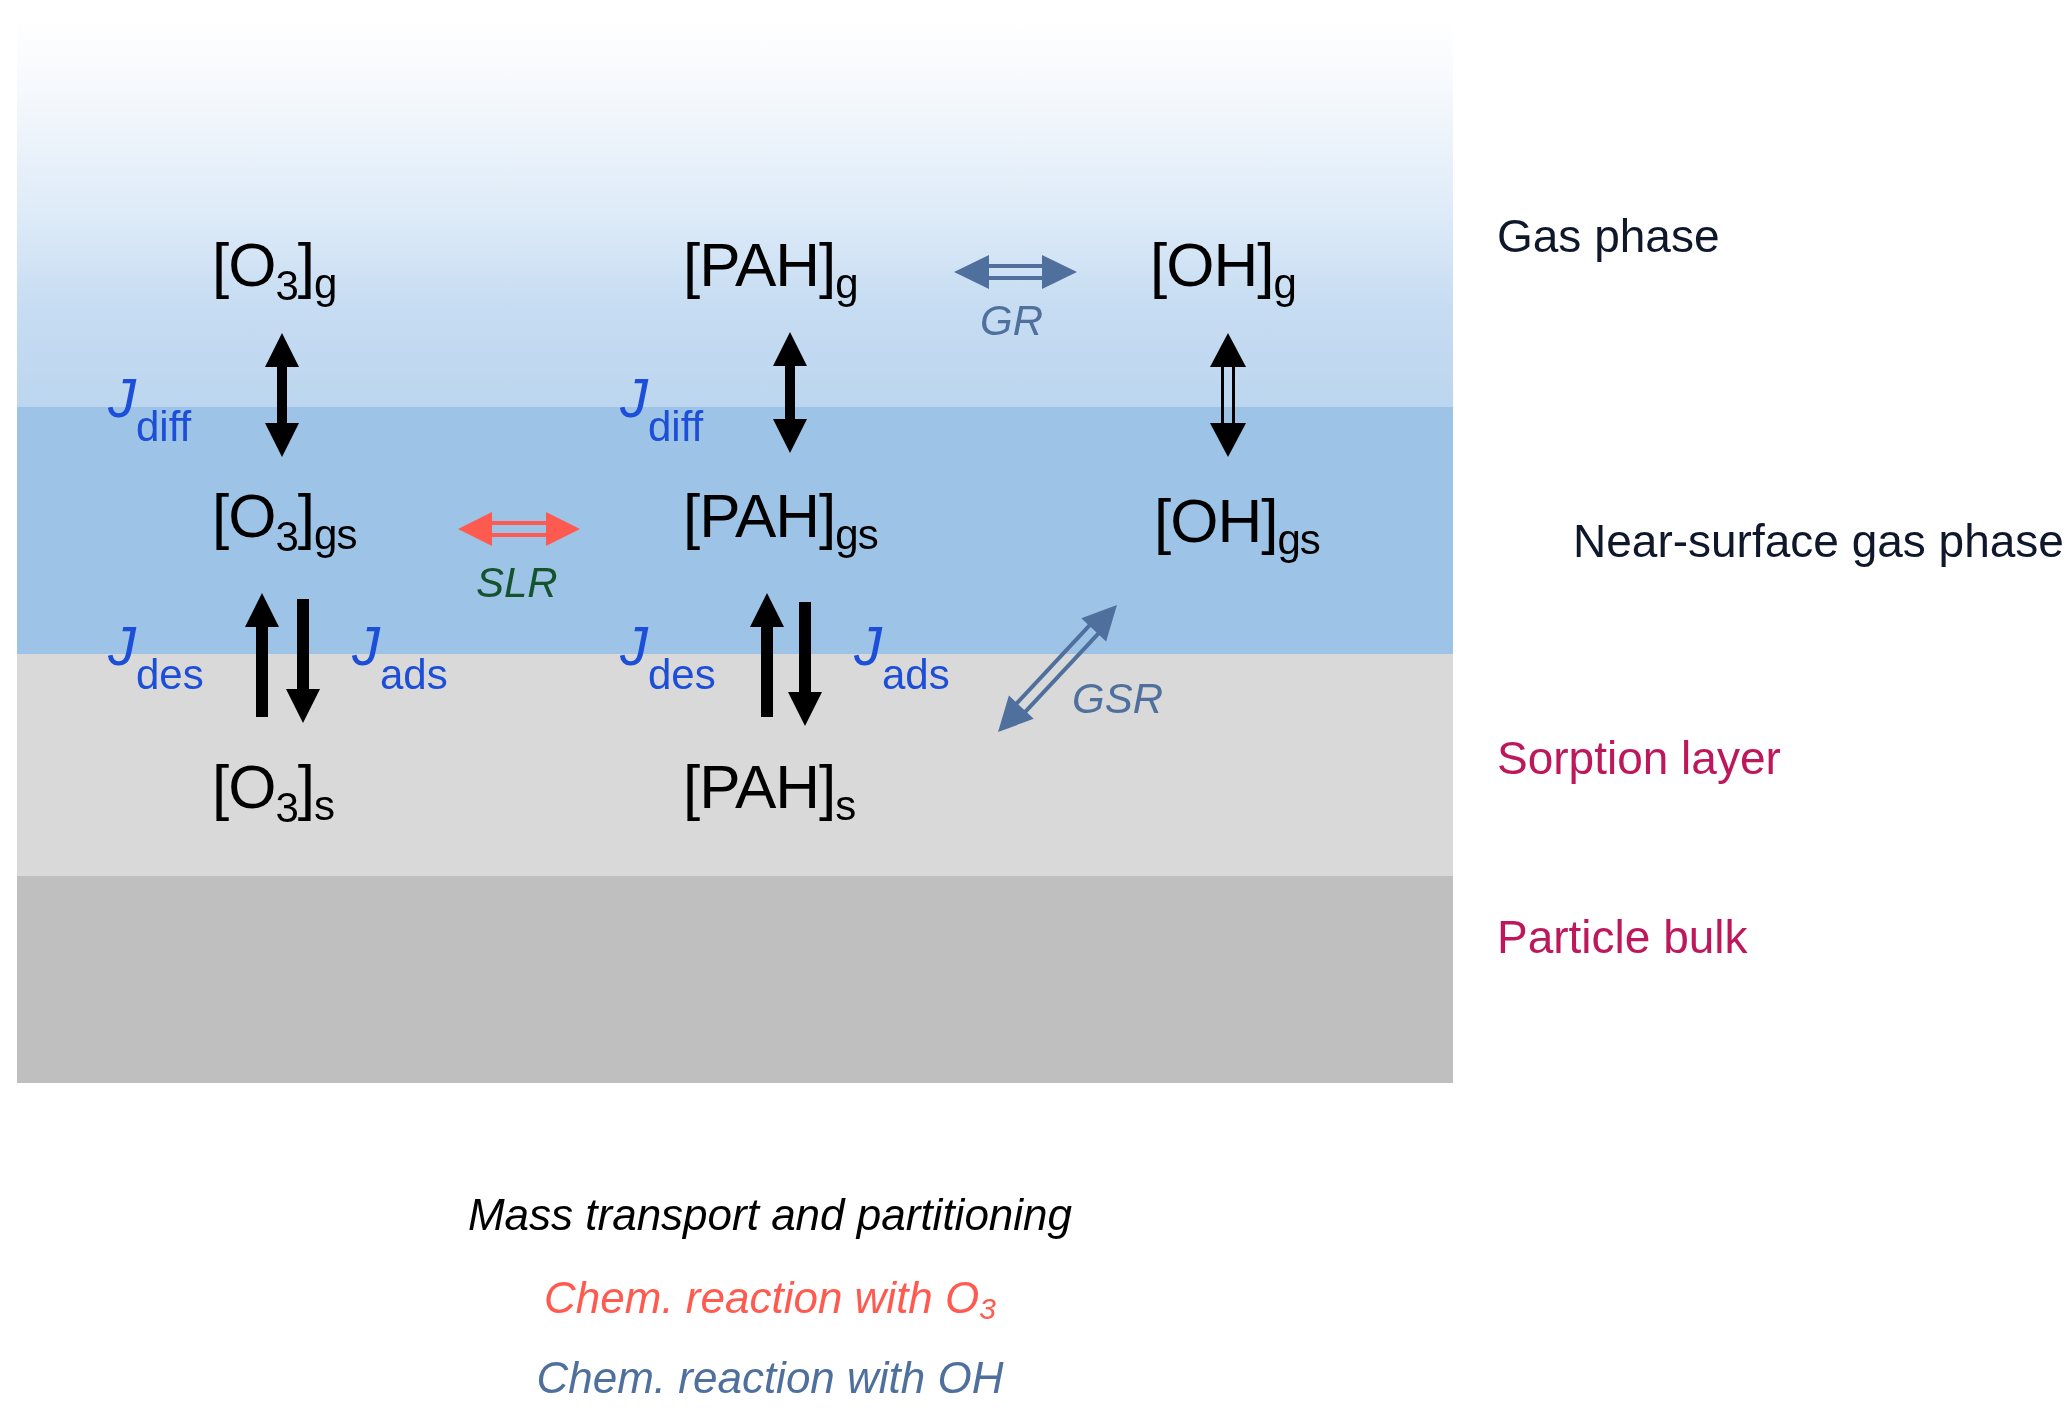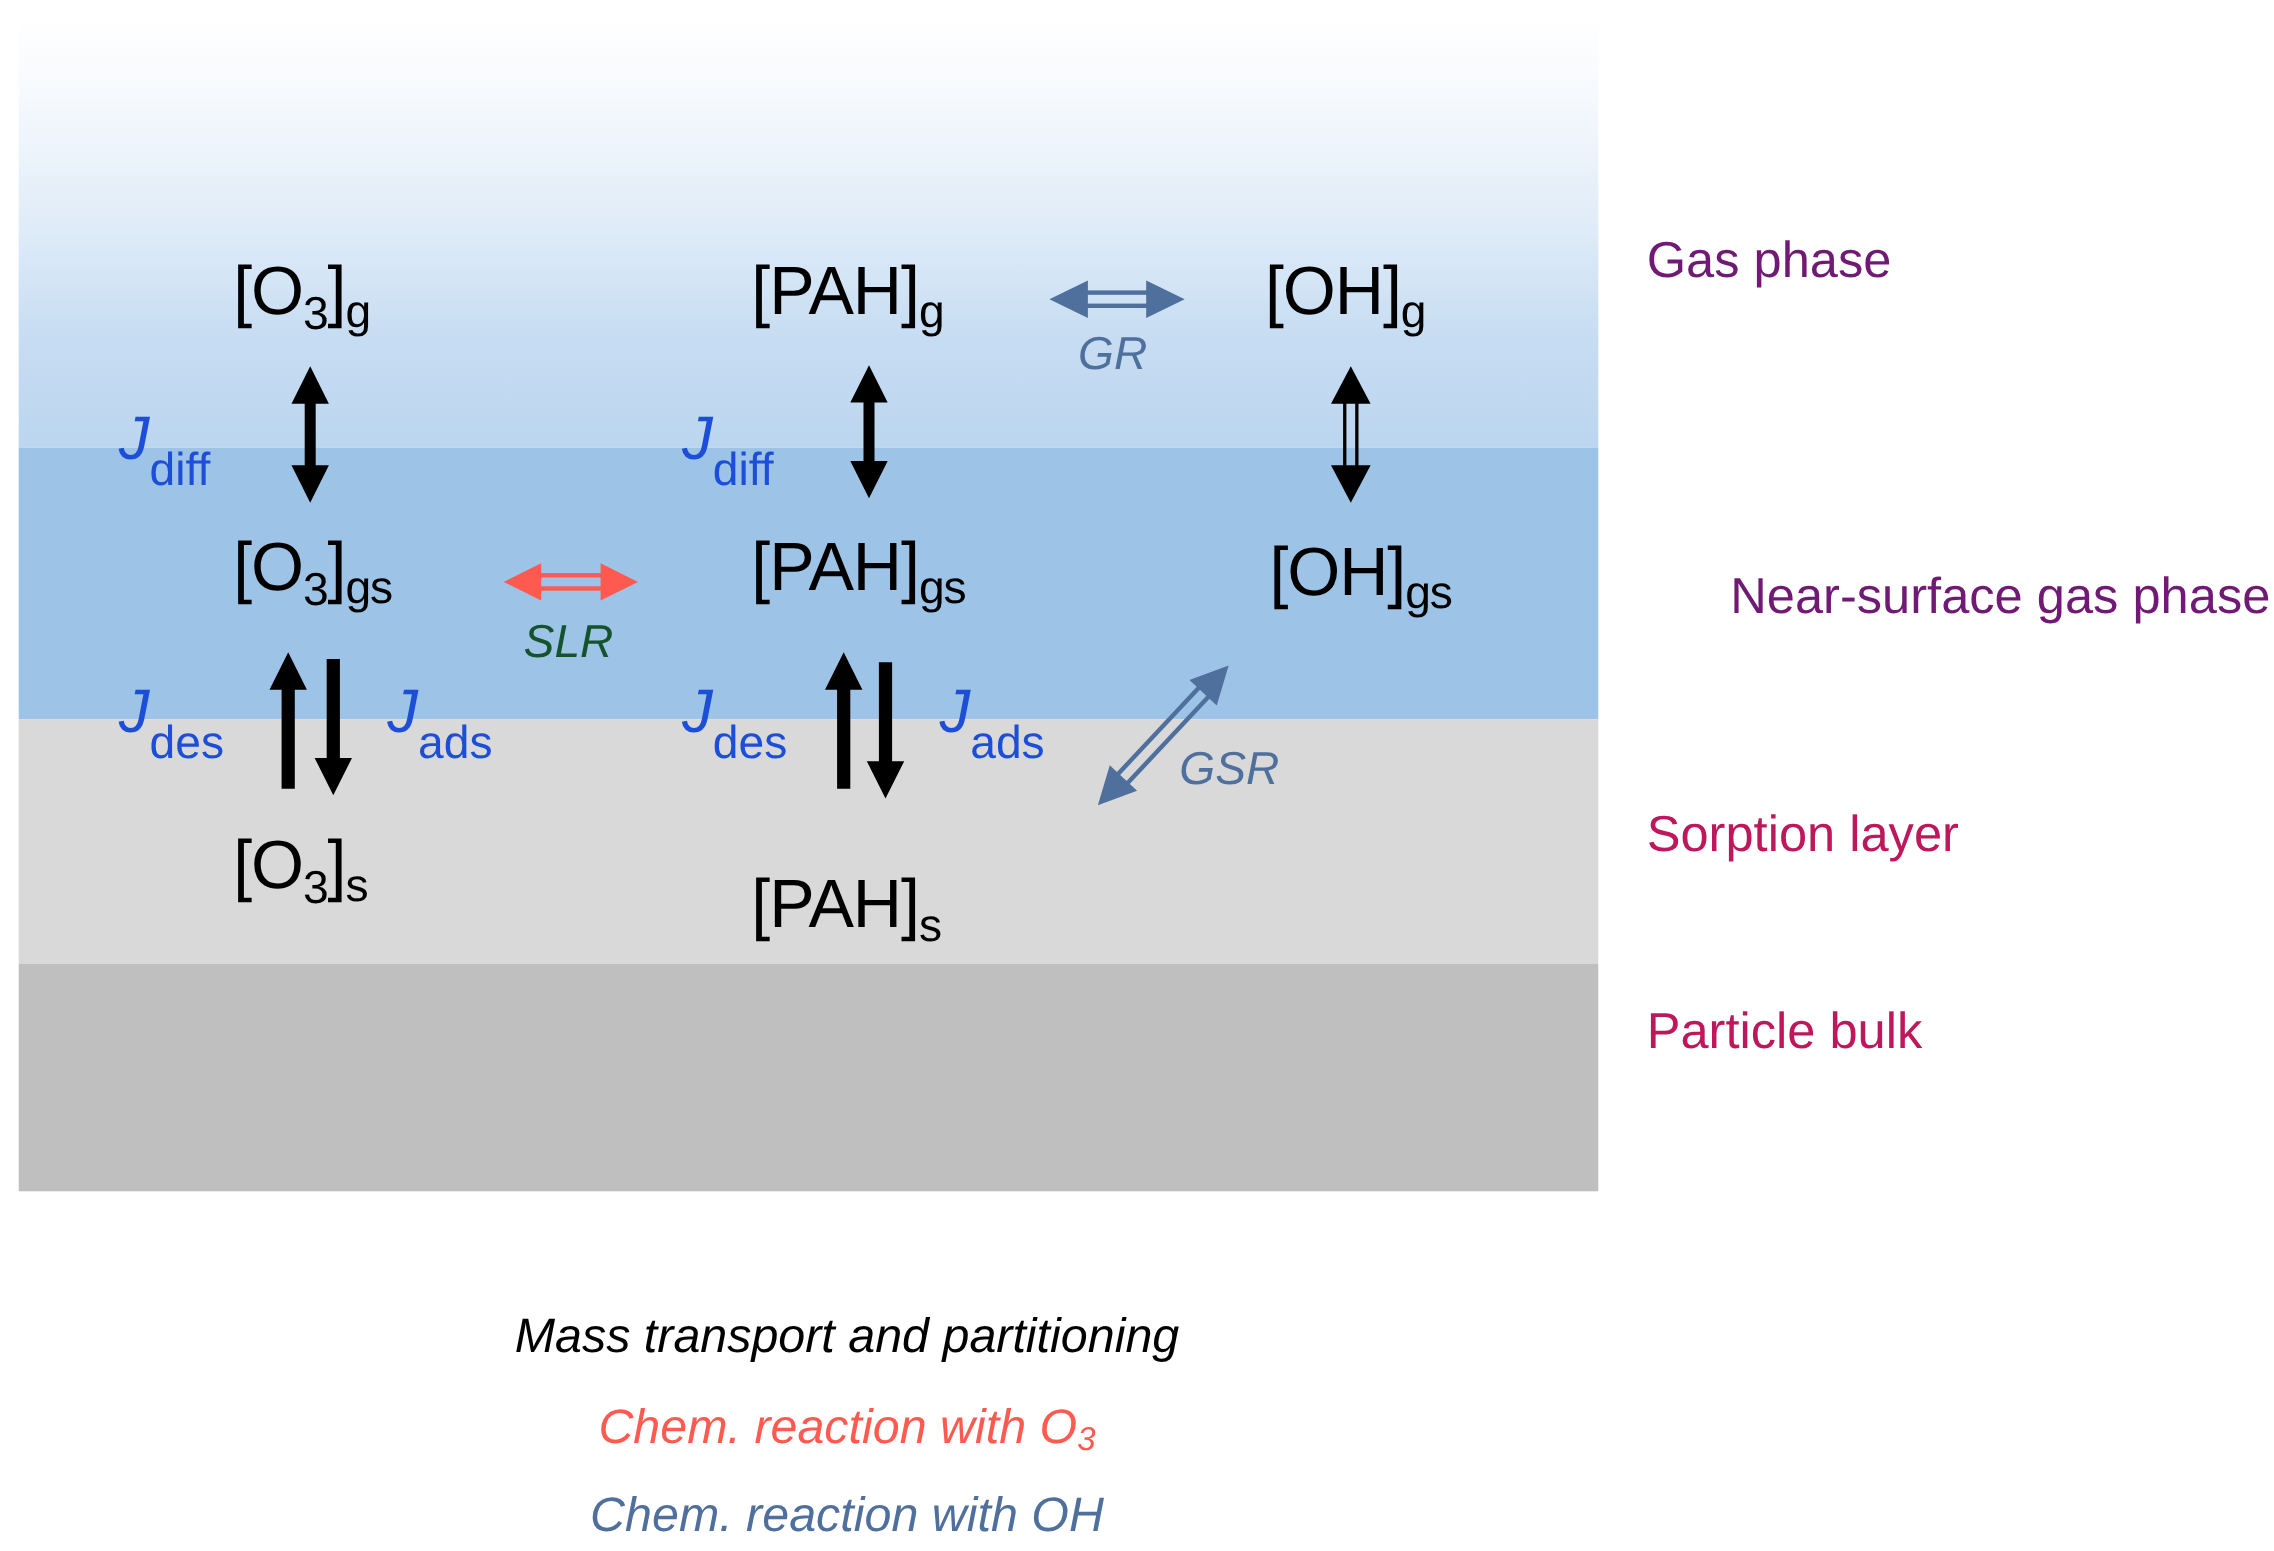--- a/index.html
+++ b/index.html
@@ -18,21 +18,21 @@
 
   .jlabel { position:absolute; color:#1d4ed8; font-size:56px; line-height:1; white-space:nowrap;text-align:center; }
   .jlabel .J { font-style:italic; }
   .jlabel .jsub { font-size:42px; position:relative; top:24px; }
 
   .rxn { position:absolute; font-style:italic; font-size:42px; line-height:1; white-space:nowrap; }
   .rxn-o3 { color:#14532d; }
   .rxn-oh { color:#4f6f9c; }
 
   .phase { position:absolute; font-size:46px; line-height:1; white-space:nowrap; }
-  .phase-blue { color:#701a75; }
+  .phase-blue { color:#0f172a; }
   .phase-gray { color:#be185d; }
 
   .legend { position:absolute; font-style:italic; font-size:44px; line-height:1; white-space:nowrap; left:0; width:1540px; text-align:center; }
   .legend sub { font-size:30px; position:relative; top:6px; vertical-align:baseline; }
   .leg-mass { color:#000; top:1193px; }
   .leg-o3 { color:#ff5a4f; top:1276px; }
   .leg-oh { color:#4f6f9c; top:1356px; }
 
   svg.arrows { position:absolute; left:0; top:0; width:2067px; height:1410px; pointer-events:none; }
 </style>
@@ -45,21 +45,21 @@
   <div class="layer layer-sorp"></div>
   <div class="layer layer-bulk"></div>
 </div>
 
 <div class="species" style="left:212px; top:234px;"><span>[O</span><span class="sub3">3</span><span>]</span><sub>g</sub></div>
 <div class="species" style="left:212px; top:485px;"><span>[O</span><span class="sub3">3</span><span>]</span><sub>gs</sub></div>
 <div class="species" style="left:212px; top:756px;"><span>[O</span><span class="sub3">3</span><span>]</span><sub>s</sub></div>
 
 <div class="species" style="left:683px; top:234px;"><span>[PAH]</span><sub>g</sub></div>
 <div class="species" style="left:683px; top:485px;"><span>[PAH]</span><sub>gs</sub></div>
-<div class="species" style="left:683px; top:756px;margin-top:36px;"><span>[PAH]</span><sub>s</sub></div>
+<div class="species" style="left:683px; top:756px;"><span>[PAH]</span><sub>s</sub></div>
 
 <div class="species" style="left:1150px; top:234px;"><span>[OH]</span><sub>g</sub></div>
 <div class="species" style="left:1154px; top:490px;"><span>[OH]</span><sub>gs</sub></div>
 
 <div class="jlabel" style="left:108px; top:370px;"><span class="J">J</span><span class="jsub">diff</span></div>
 <div class="jlabel" style="left:620px; top:370px;"><span class="J">J</span><span class="jsub">diff</span></div>
 <div class="jlabel" style="left:108px; top:618px;"><span class="J">J</span><span class="jsub">des</span></div>
 <div class="jlabel" style="left:352px; top:618px;"><span class="J">J</span><span class="jsub">ads</span></div>
 <div class="jlabel" style="left:620px; top:618px;"><span class="J">J</span><span class="jsub">des</span></div>
 <div class="jlabel" style="left:854px; top:618px;"><span class="J">J</span><span class="jsub">ads</span></div>

